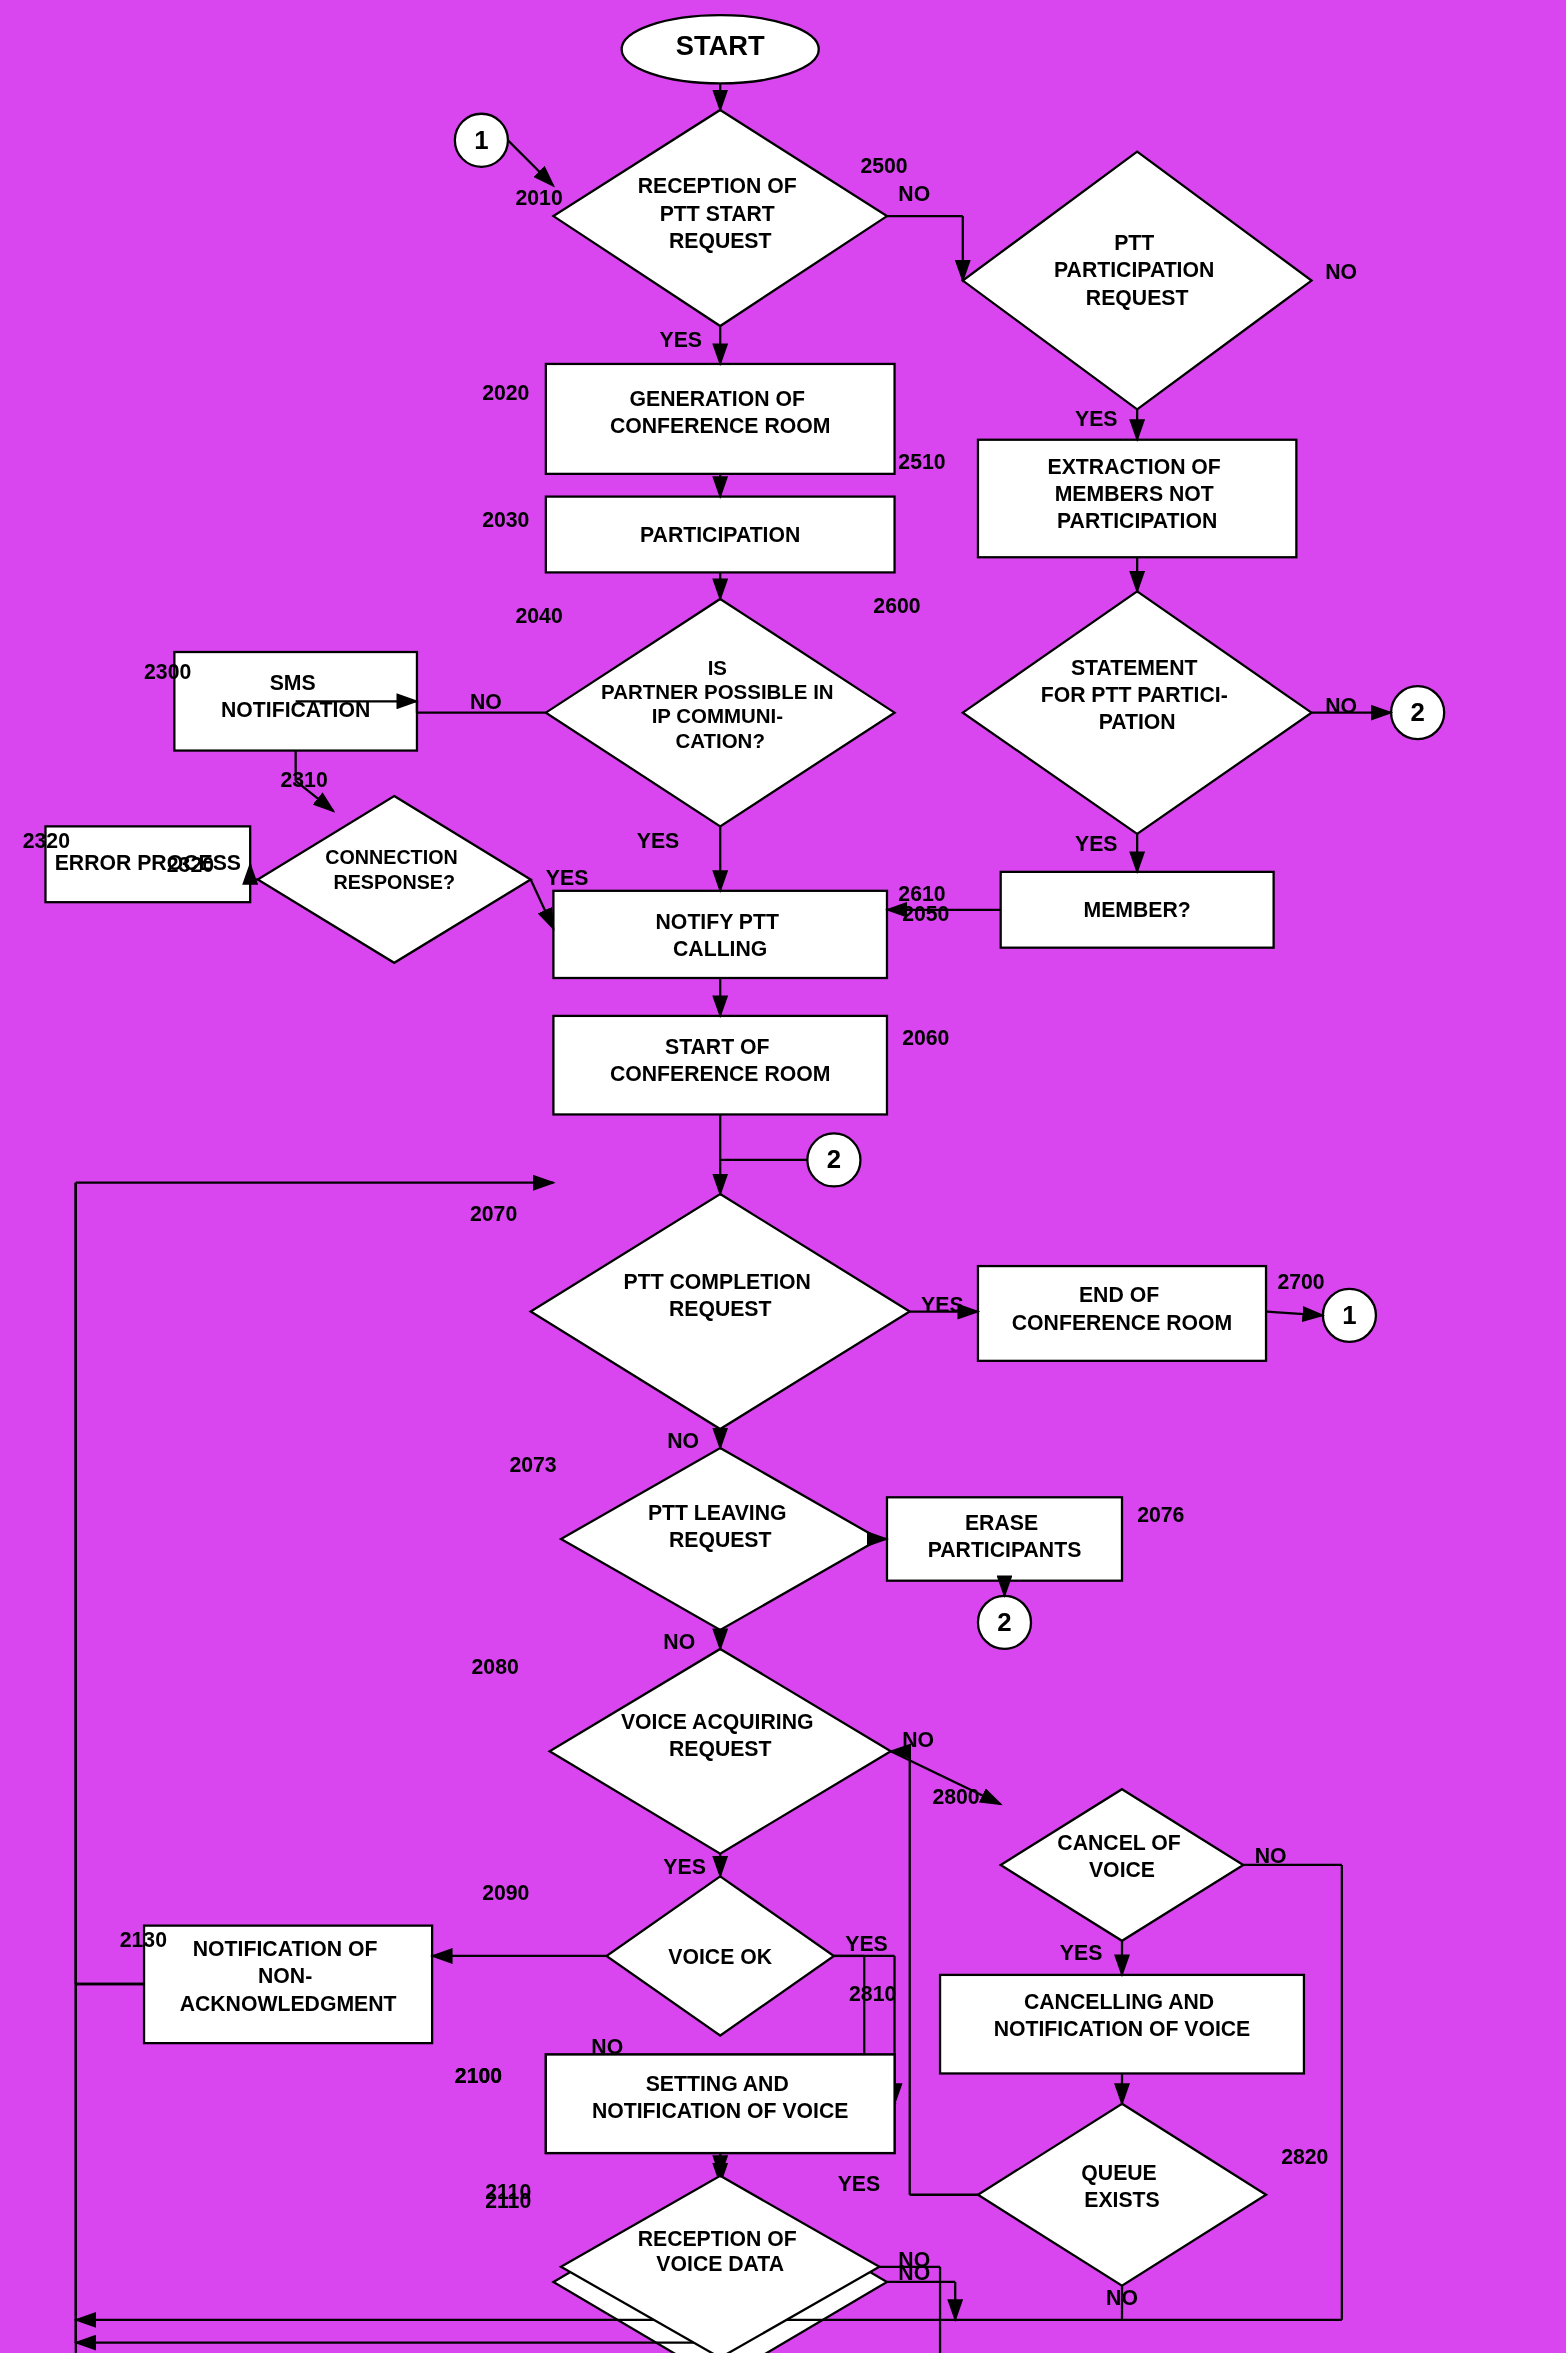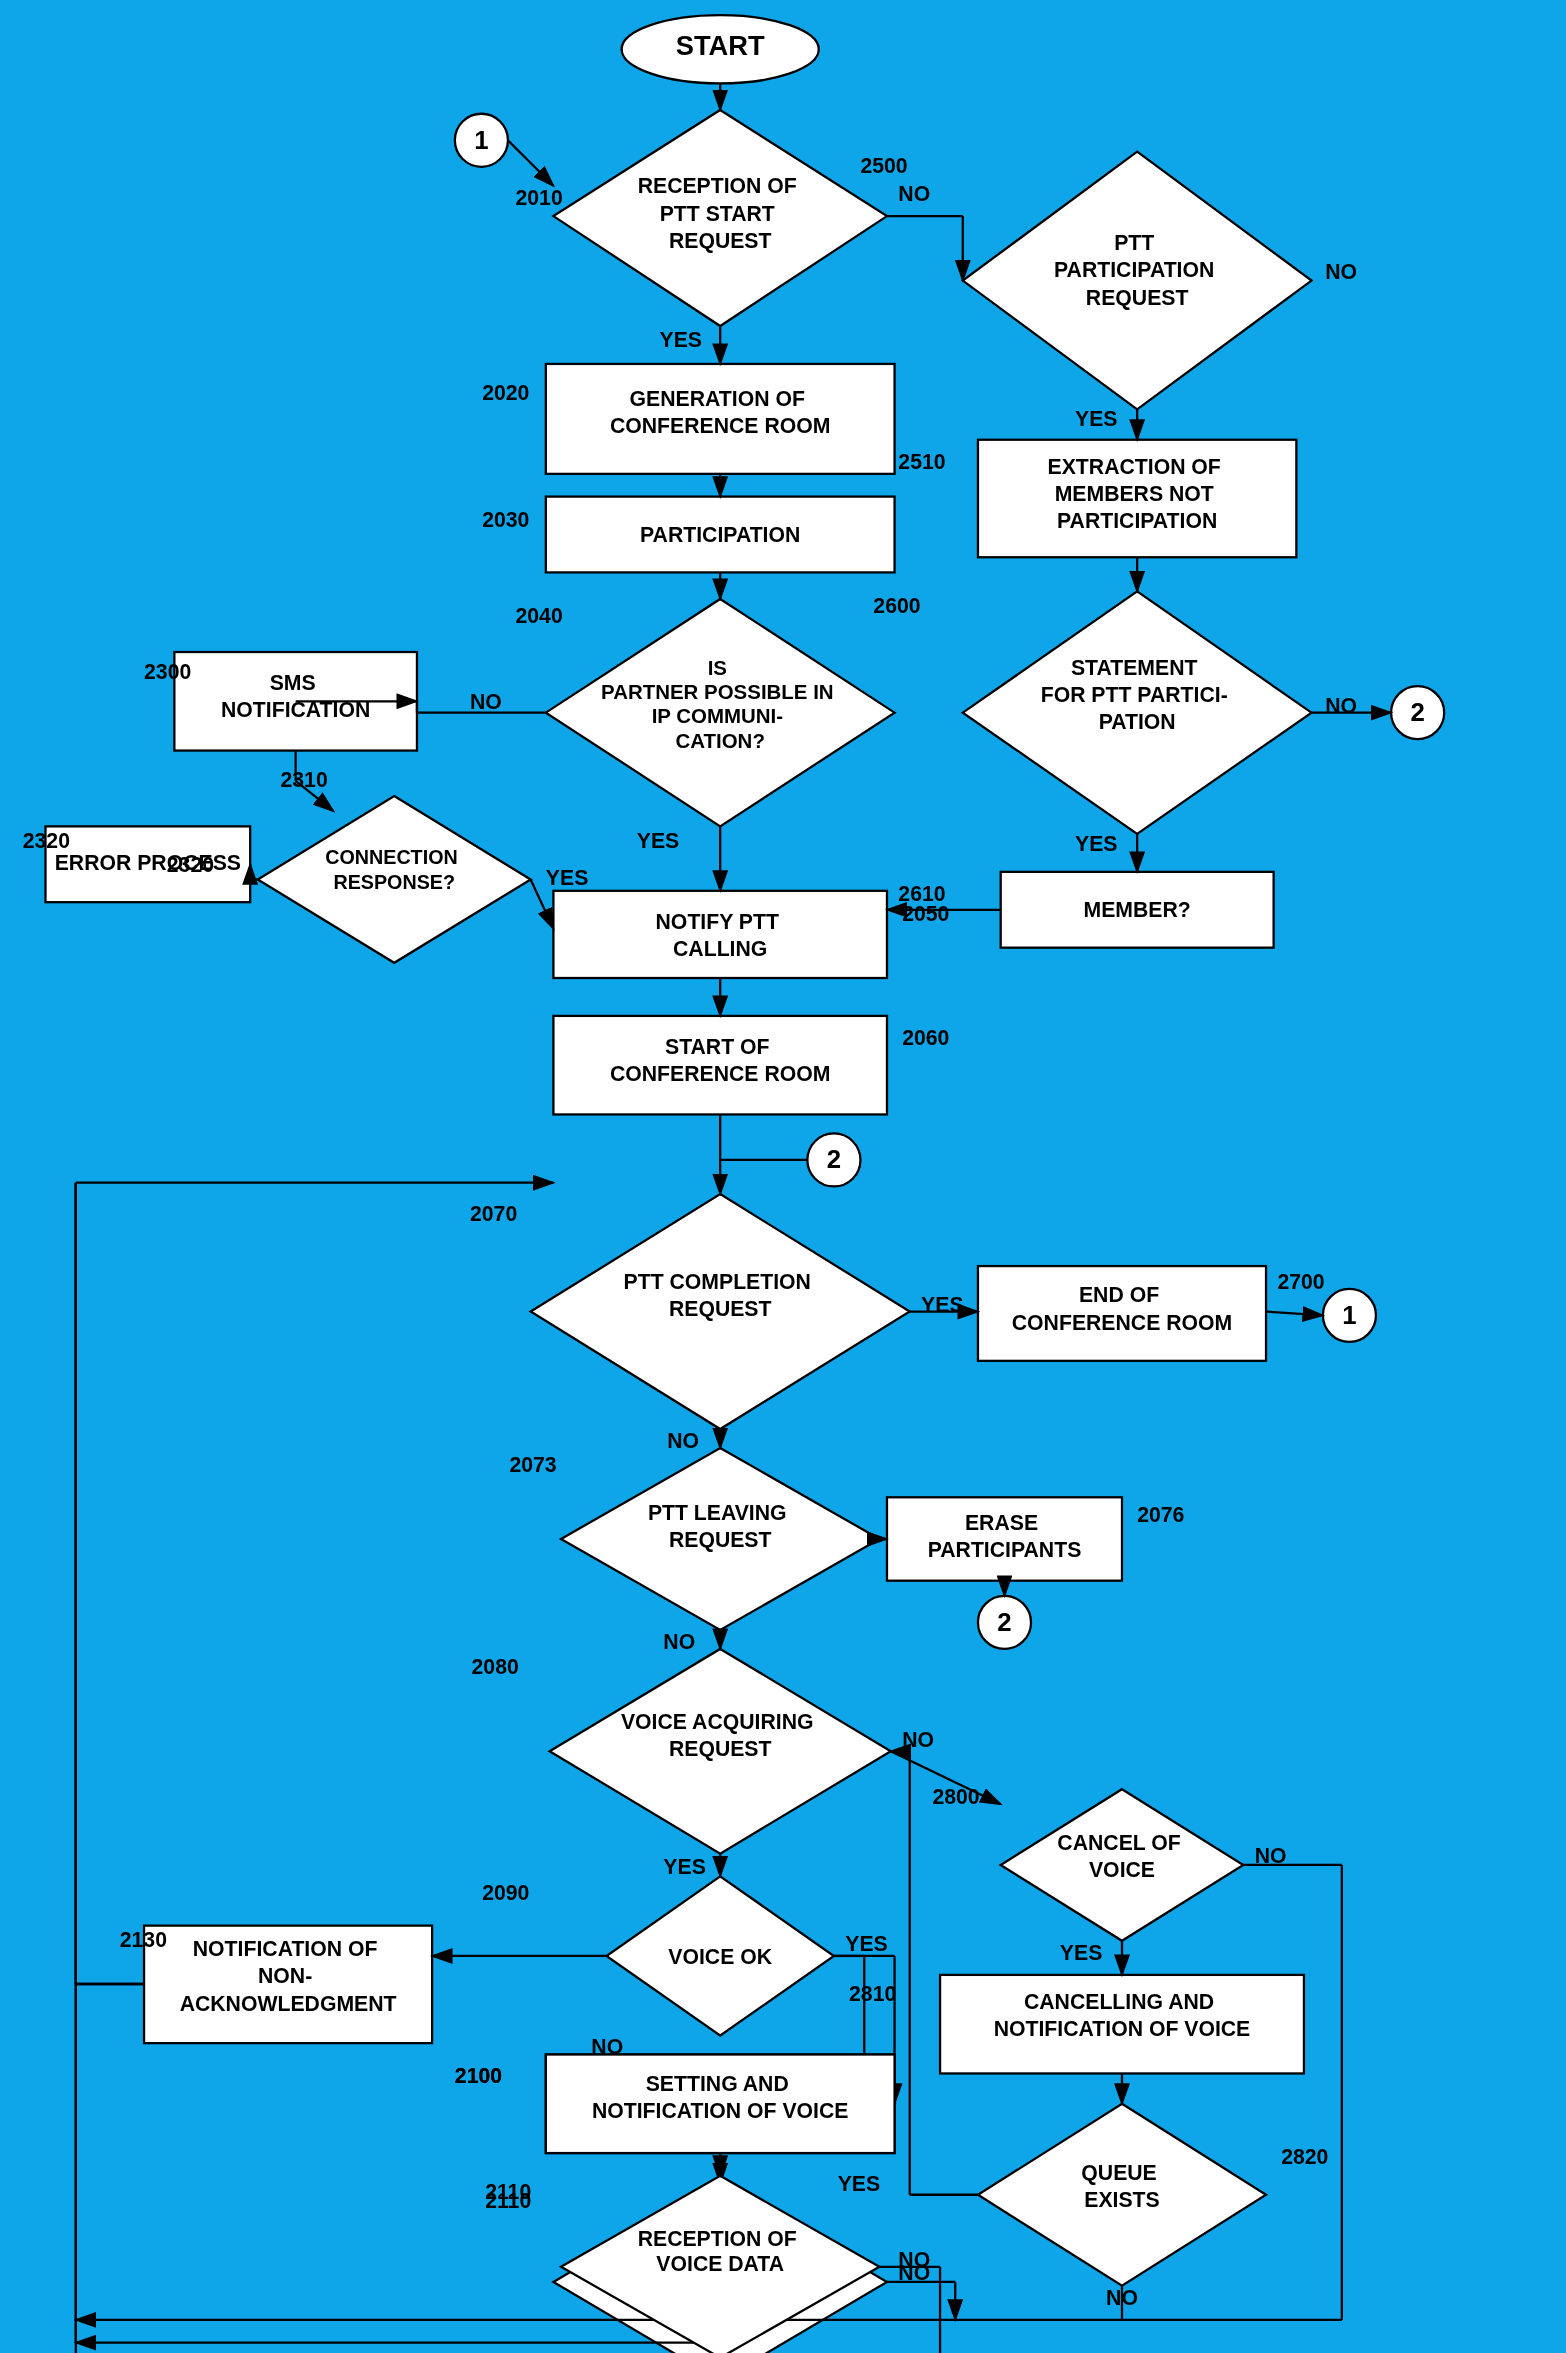--- a/index.html
+++ b/index.html
@@ -8,21 +8,21 @@
       font-family: Arial, sans-serif;
       width: 1567px;
       min-height: 2354px;
       position: relative;
       overflow: hidden;
     }
     .diagram-container {
       position: relative;
       width: 1567px;
       height: 2354px;
-      background: #0ea5e9;
+      background: #d946ef;
     }
     svg {
       position: absolute;
       top: 0;
       left: 0;
       width: 1567px;
       height: 2354px;
     }
     
   </style>

